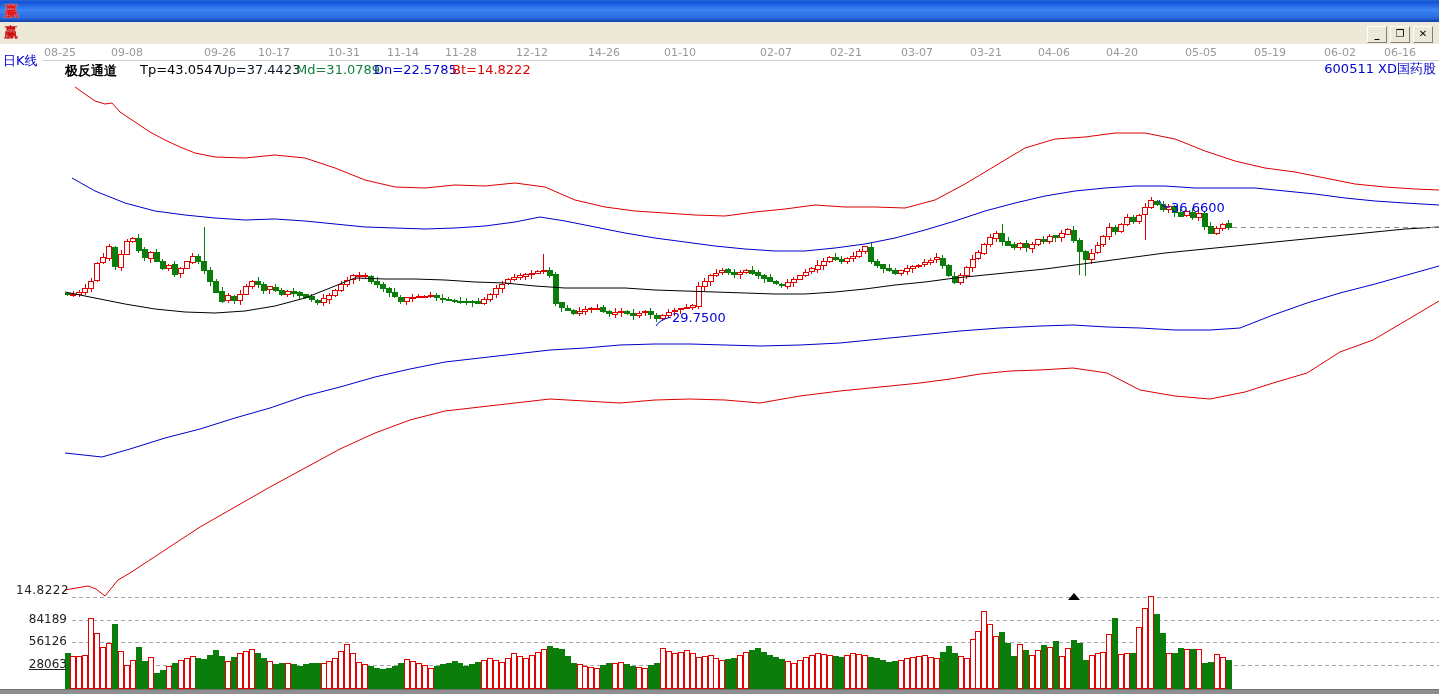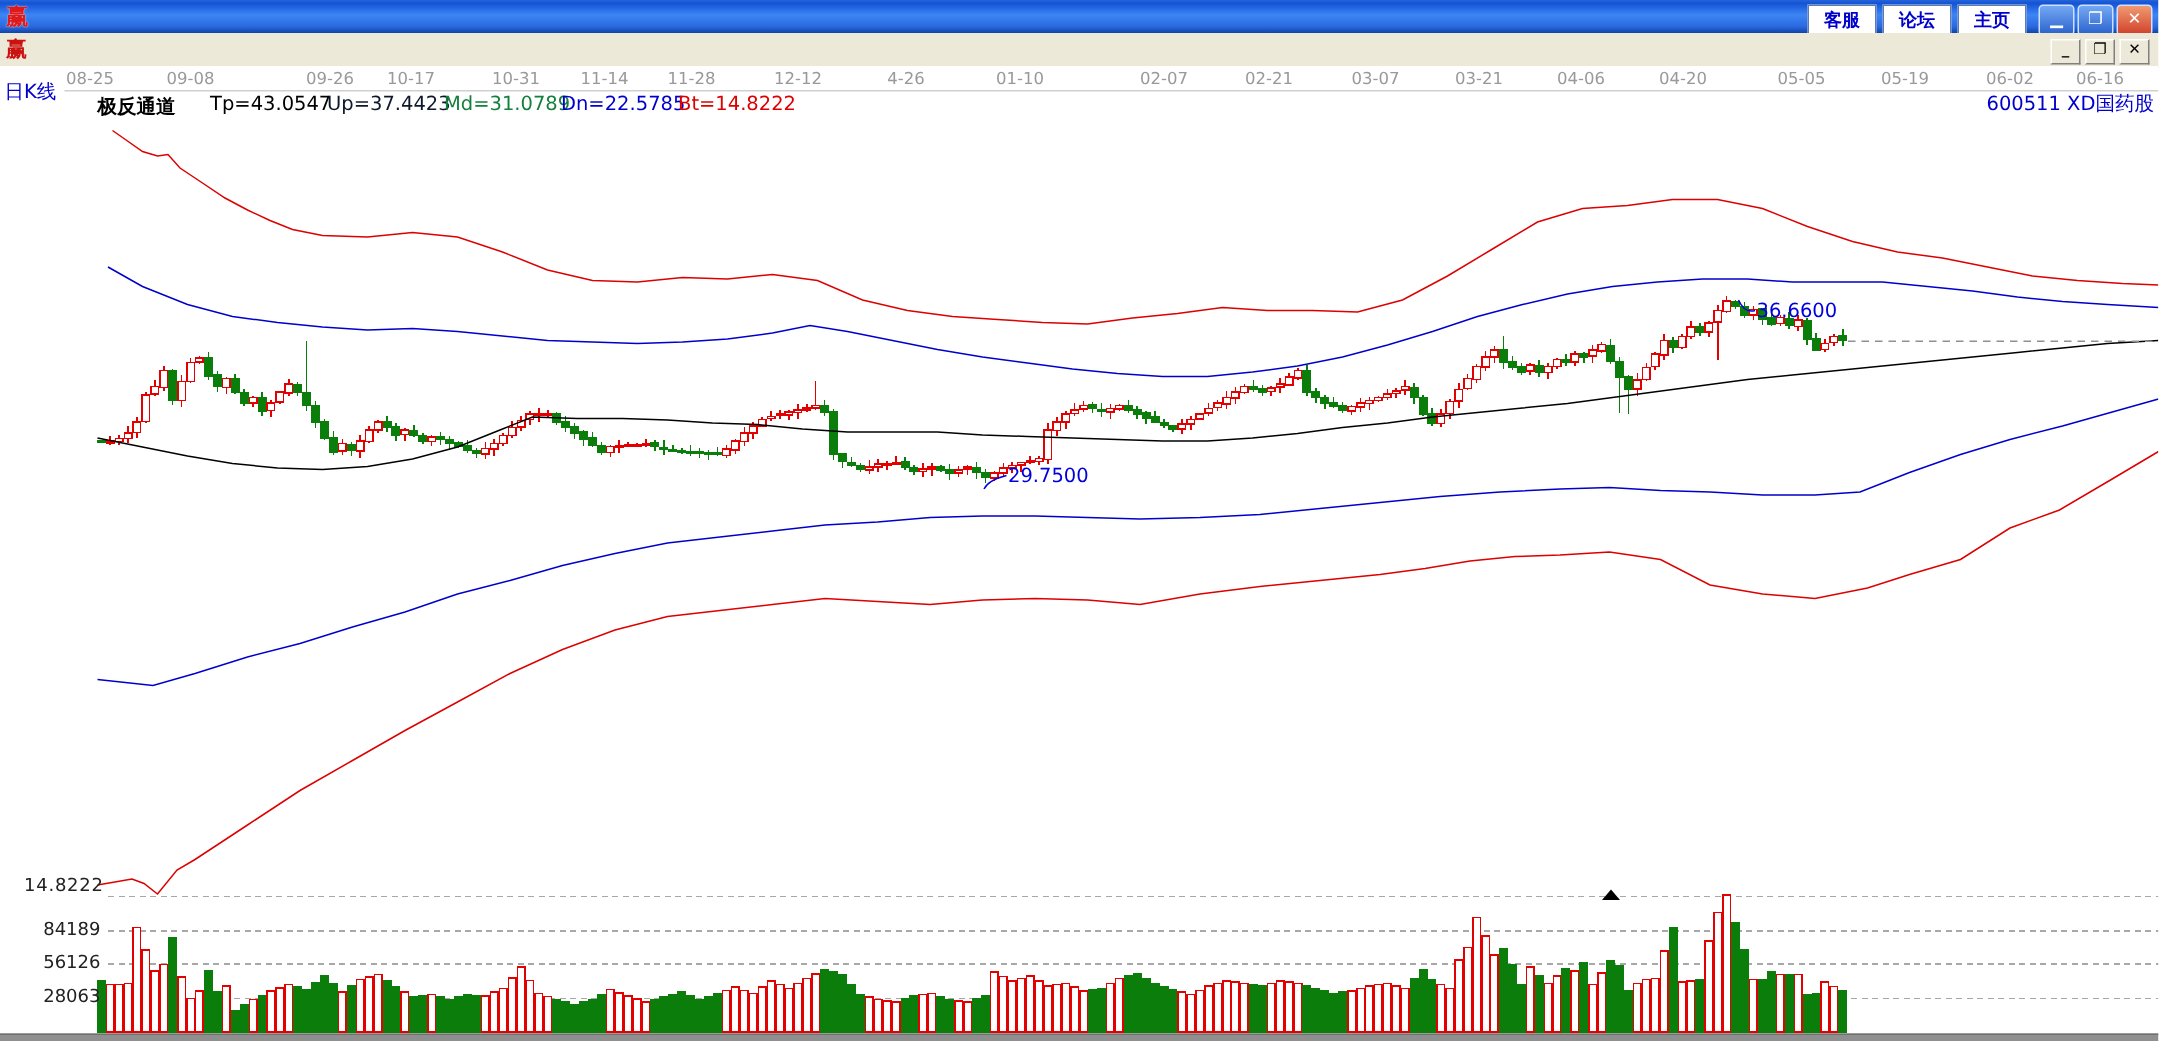--- a/index.html
+++ b/index.html
@@ -42,24 +42,20 @@
   .ind-param{position:absolute;top:62px;font-size:13px;white-space:nowrap;}
   .vtick{position:absolute;left:0;width:67px;text-align:right;color:#222;font-size:12px;}
   .ann{position:absolute;color:#0000dd;font-size:13px;}
   .bottomedge{position:absolute;left:0;top:689px;width:1439px;height:5px;background:#8f8f8f;border-top:1px solid #707070;}
 </style>
 </head>
 <body>
 
 <div class="titlebar">
   <span class="app-icon">赢</span>
-  <span class="tb-right">
-    <span id="tbButtons"><span class="tb-btn" style="display: inline-block; margin-right: 4px;">客服</span><span class="tb-btn" style="display: inline-block; margin-right: 4px;">论坛</span><span class="tb-btn" style="display: inline-block; margin-right: 4px;">主页</span></span>
-    <span id="winControls"><span class="xp-btn" style="display: inline-block; margin-right: 2px;">▁</span><span class="xp-btn" style="display: inline-block; margin-right: 2px;">❐</span><span class="xp-btn close" style="display: inline-block; margin-right: 2px;">✕</span></span>
-  </span>
 </div>
 
 <div class="menubar">
   <span class="menu-logo">赢</span>
   <div class="mdi" id="mdi">
       <span class="mdi-btn">_</span>
       <span class="mdi-btn">❐</span>
       <span class="mdi-btn">✕</span>
     </div>
 </div>
@@ -680,21 +676,21 @@
 
 <div id="dates">
     <span class="date-label" style="left: 60px;">08-25</span>
     <span class="date-label" style="left: 127px;">09-08</span>
     <span class="date-label" style="left: 220px;">09-26</span>
     <span class="date-label" style="left: 274px;">10-17</span>
     <span class="date-label" style="left: 344px;">10-31</span>
     <span class="date-label" style="left: 403px;">11-14</span>
     <span class="date-label" style="left: 461px;">11-28</span>
     <span class="date-label" style="left: 532px;">12-12</span>
-    <span class="date-label" style="left: 604px;">4-26</span>
+    <span class="date-label" style="left: 604px;">14-26</span>
     <span class="date-label" style="left: 680px;">01-10</span>
     <span class="date-label" style="left: 776px;">02-07</span>
     <span class="date-label" style="left: 846px;">02-21</span>
     <span class="date-label" style="left: 917px;">03-07</span>
     <span class="date-label" style="left: 986px;">03-21</span>
     <span class="date-label" style="left: 1054px;">04-06</span>
     <span class="date-label" style="left: 1122px;">04-20</span>
     <span class="date-label" style="left: 1201px;">05-05</span>
     <span class="date-label" style="left: 1270px;">05-19</span>
     <span class="date-label" style="left: 1340px;">06-02</span>
@@ -710,19 +706,19 @@
     <span class="ind-param" style="left: 296px; color: #15803d;">Md=31.0789</span>
     <span class="ind-param" style="left: 374px; color: rgb(0, 0, 204);">Dn=22.5785</span>
     <span class="ind-param" style="left: 452px; color: rgb(221, 0, 0);">Bt=14.8222</span>
   </div>
 <span class="lbl stock">600511  XD国药股</span>
 
 <span class="lbl pbot">14.8222</span>
 <div id="vticks">
     <span class="vtick" style="top: 612px;">84189</span>
     <span class="vtick" style="top: 634px;">56126</span>
-    <span class="vtick" style="top: 657px;">28063</span>
+    <span class="vtick" style="top: 657px; text-decoration: underline;">28063</span>
   </div>
 
 <span class="ann" id="annHi" style="left: 1171px; top: 200px;">36.6600</span>
 <span class="ann" id="annLo" style="left: 672px; top: 310px;">29.7500</span>
 
 <div class="bottomedge"></div>
 
 </body></html>

